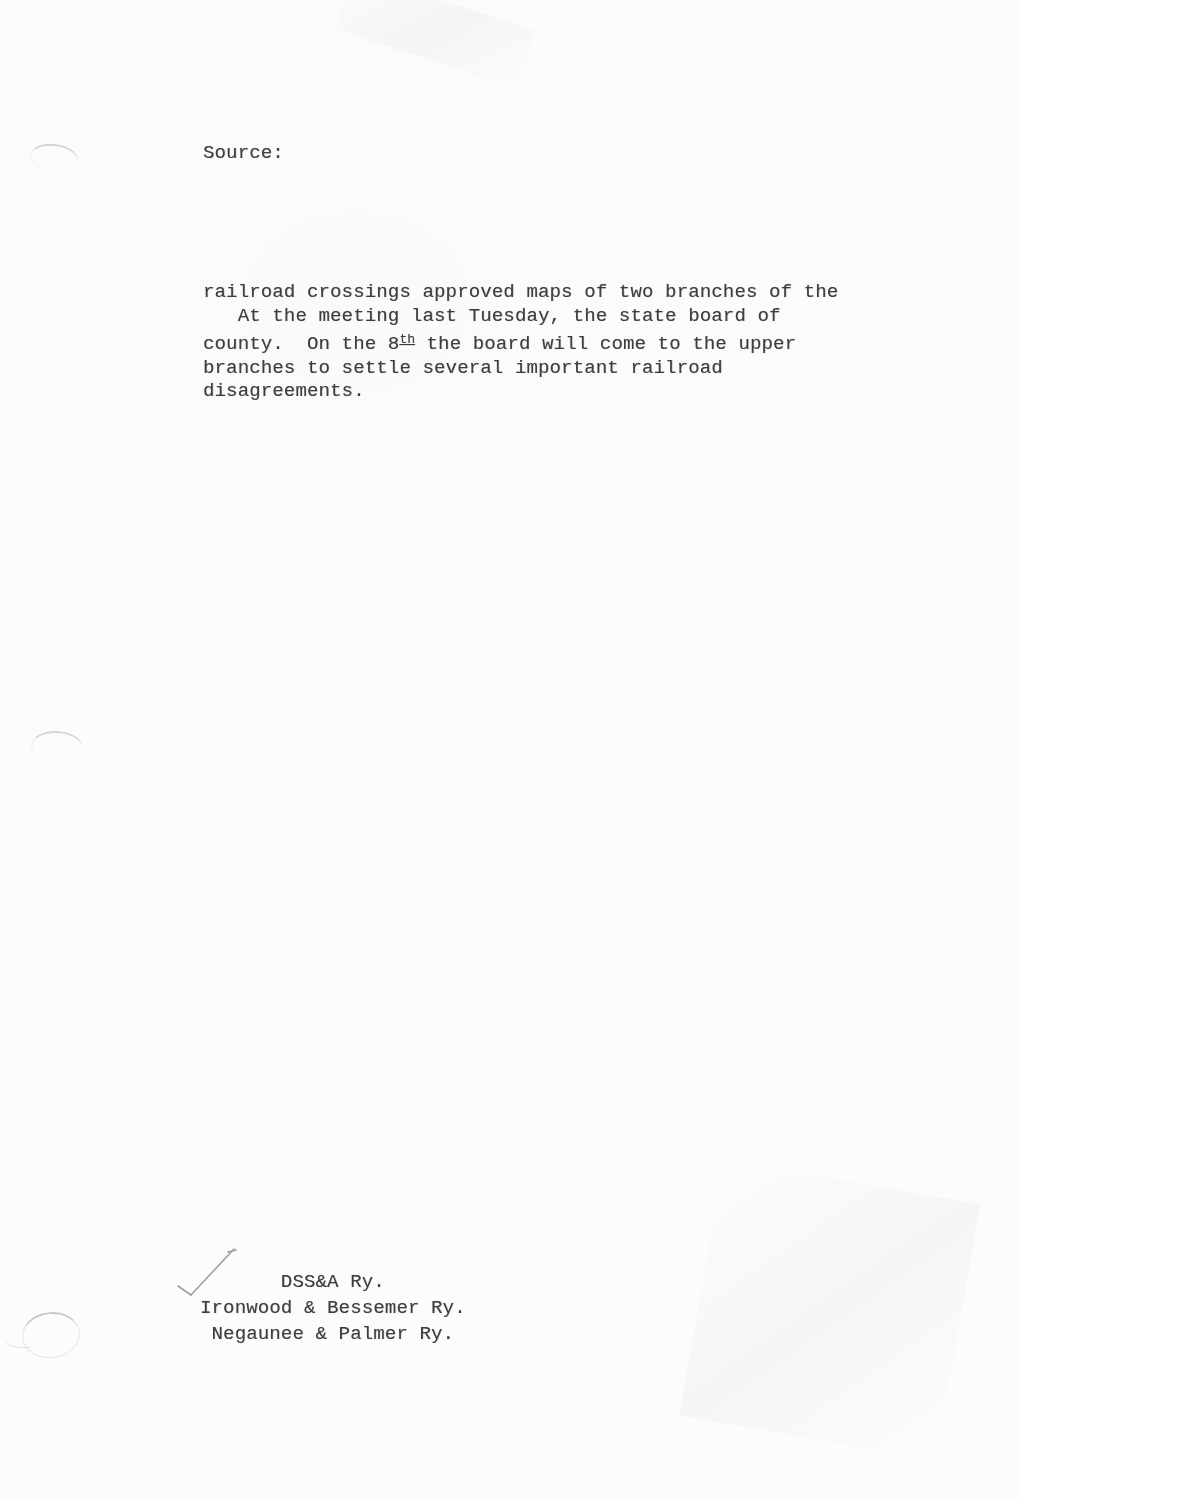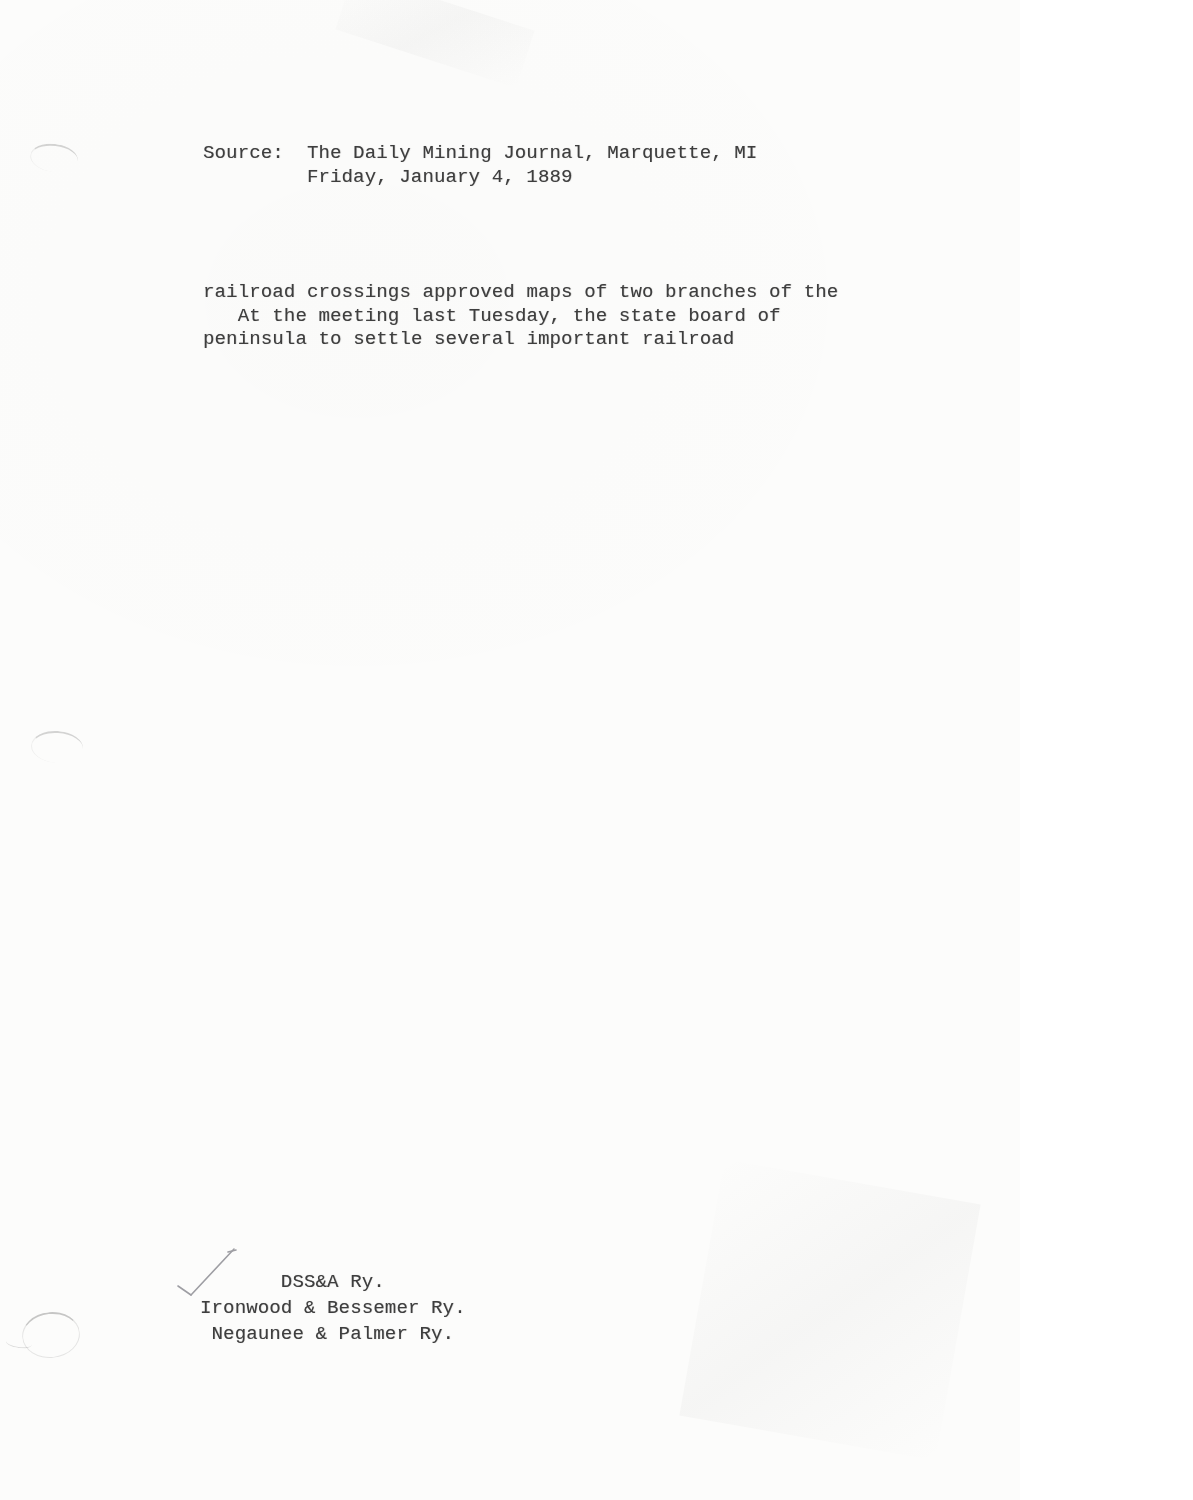--- a/index.html
+++ b/index.html
@@ -119,30 +119,28 @@
   <svg class="handwritten-pagenum" width="72" height="80" viewBox="0 0 72 80" aria-hidden="true">
     <g fill="none" stroke="var(--pencil)" stroke-width="2" stroke-linecap="round" opacity="0.85">
       <path d="M20,52 C23,40 26,28 29,19"></path>
       <path d="M40,22 C37,34 37,44 41,45 C46,46 50,43 52,40"></path>
       <path d="M54,16 C52,28 50,44 50,56 C50,61 53,60 55,55"></path>
     </g>
   </svg>
 
   <div class="source-block">
     <span class="typed label">Source:</span>
-    <div class="source-lines">
-      <div class="typed">The Daily Mining Journal, Marquette, MI</div>
-      <div class="typed">Friday, January 4, 1889</div>
-    </div>
   </div>
 
   <div class="body-paragraph">
     <div class="typed tline">railroad crossings approved maps of two branches of the</div>
     <div class="typed tline">   At the meeting last Tuesday, the state board of</div>
-    <div class="typed tline">peninsula to settle several important railroad</div>
+    <div class="typed tline"><span>county.  On the 8</span><span class="sup">th</span><span> the board will come to the upper</span></div>
+    <div class="typed tline">branches to settle several important railroad</div>
+    <div class="typed tline">disagreements.</div>
   </div>
 
   <svg class="checkmark" width="72" height="60" viewBox="0 0 72 60" aria-hidden="true">
     <g fill="none" stroke="var(--pencil)" stroke-width="1.6" stroke-linecap="round" opacity="0.9">
       <path d="M6,44 L19,53"></path>
       <path d="M19,53 L62,7"></path>
       <path d="M56,10 L64,8"></path>
     </g>
   </svg>
 

